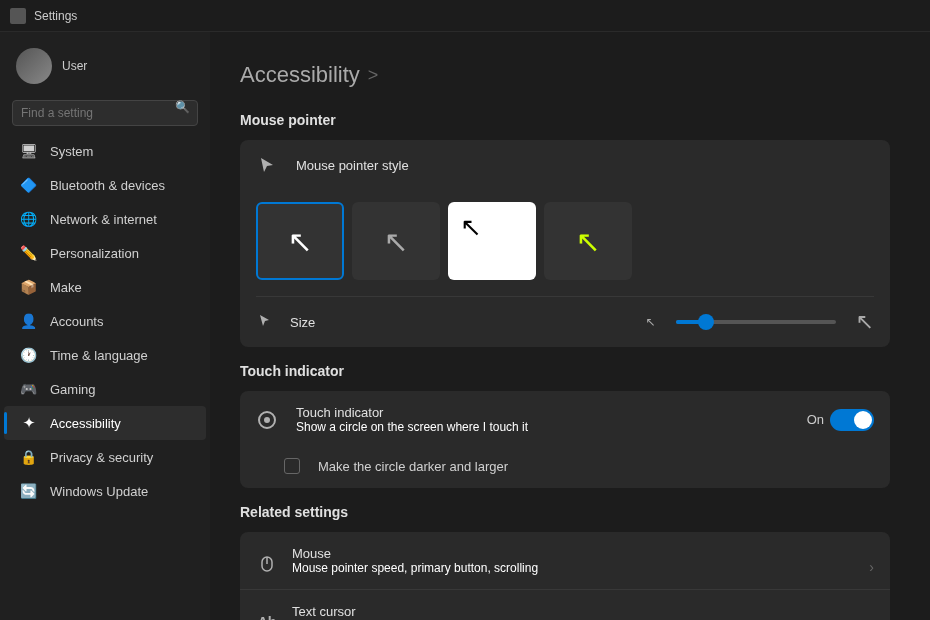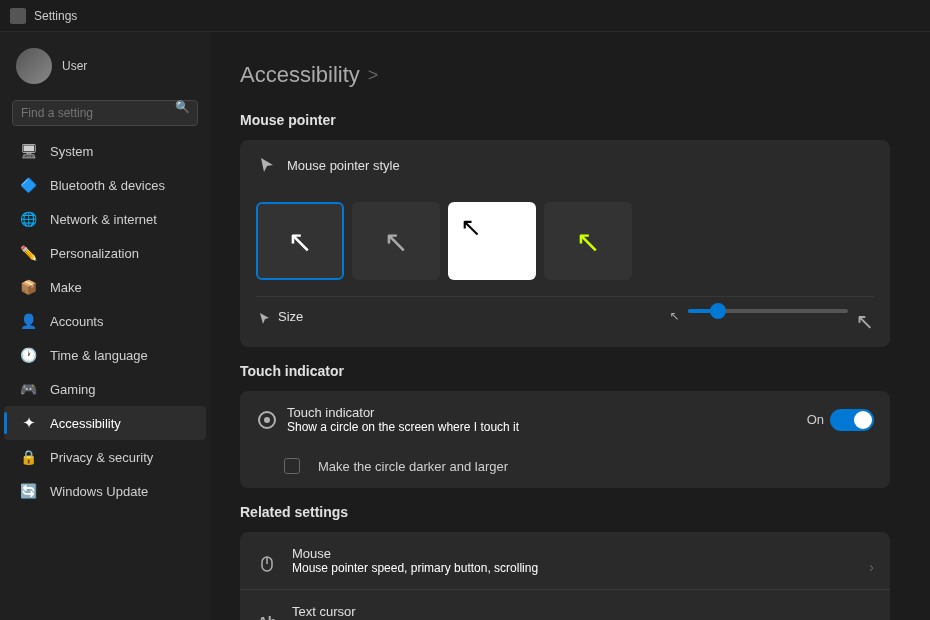--- a/index.html
+++ b/index.html
@@ -155,21 +155,21 @@
     }
     .card {
       background: #2a2a2a;
       border-radius: 8px;
       margin-bottom: 16px;
       overflow: hidden;
     }
     .card-row {
       display: flex;
       align-items: center;
-      gap: 9px;
+      gap: 18px;
       padding: 14px 16px;
     }
     .card-icon {
       width: 22px; height: 22px;
       display: flex; align-items: center; justify-content: center;
       font-size: 16px;
       color: #b0b0b0;
       flex-shrink: 0;
     }
     .card-label {
@@ -196,21 +196,23 @@
       cursor: pointer;
       position: relative;
       overflow: hidden;
     }
     .pointer-card.selected {
       border-color: #0078d4;
     }
     
     .size-row {
       display: flex;
+      align-items: center;
       padding: 12px 16px;
+      gap: 12px;
     }
     .size-label { font-size: 13px; color: #e0e0e0; }
     .size-spacer { flex: 1; }
     .size-cursor-sm { font-size: 12px; color: #aaa; }
     .size-cursor-lg { font-size: 18px; color: #aaa; }
     .slider-track {
       width: 160px;
       height: 4px;
       background: #555;
       border-radius: 2px;

